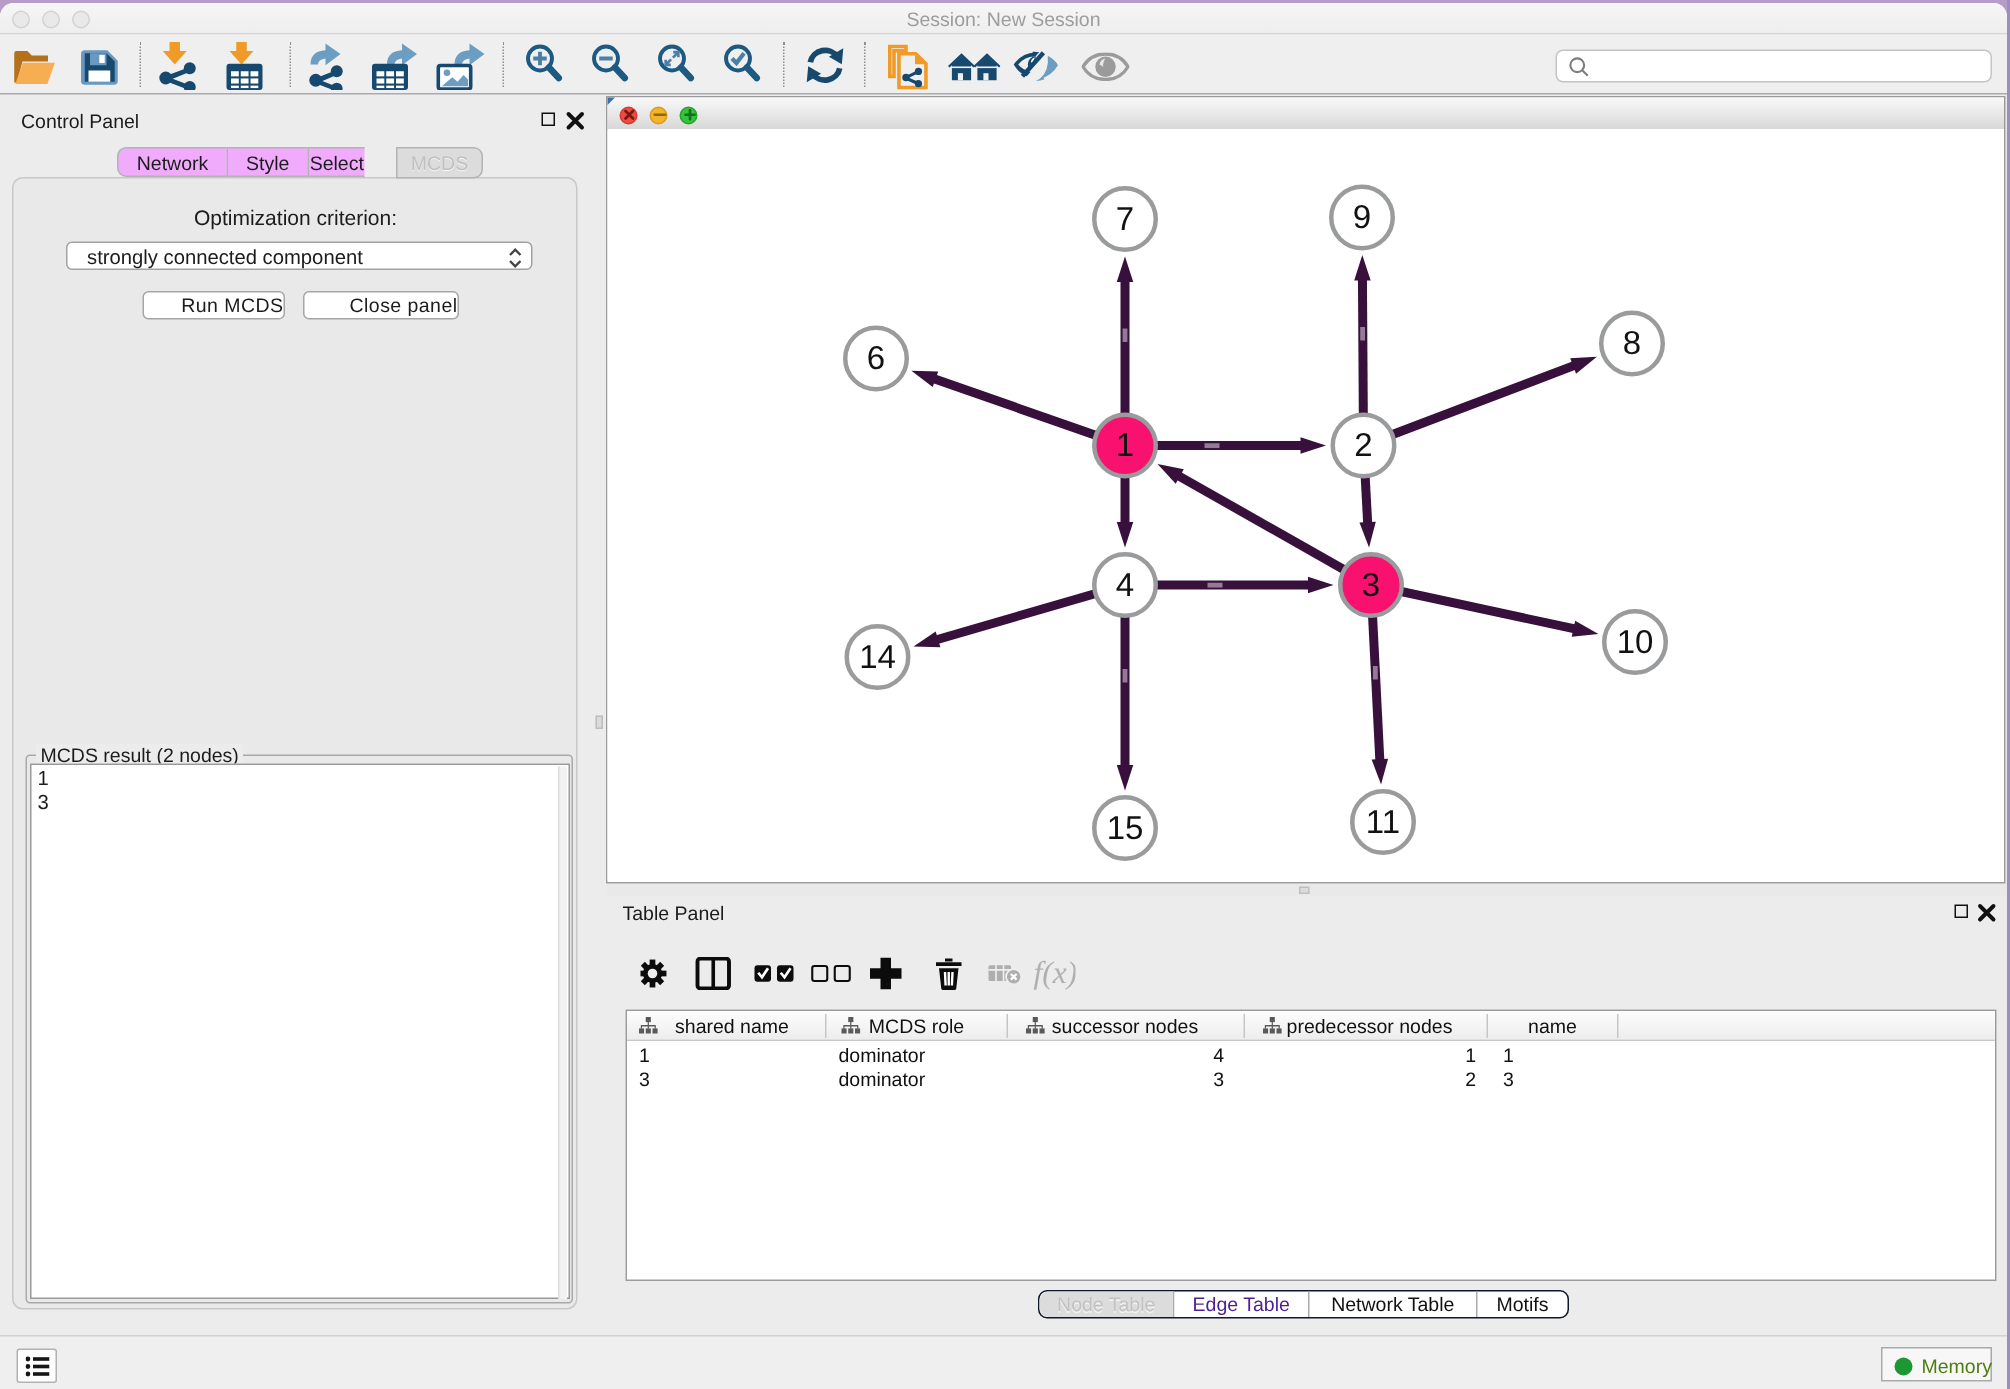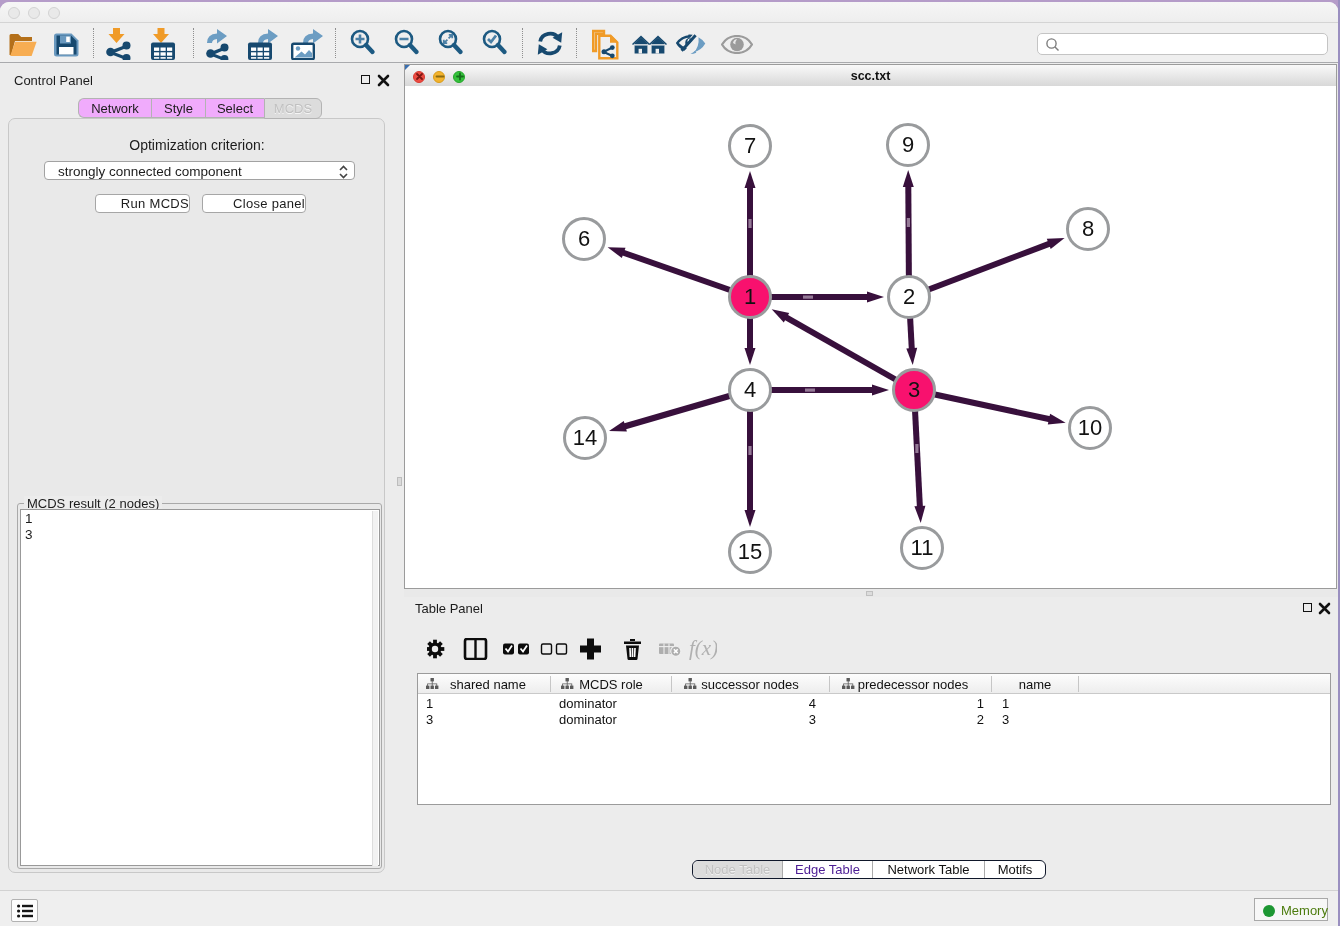--- a/index.html
+++ b/index.html
@@ -34,20 +34,21 @@
 #tpanel{position:absolute;left:0px;top:533px;width:934px;height:294px;background:#ececec}
 
 #statusbar{position:absolute;left:0;top:888px;width:1338px;height:38px;background:#efefef;border-top:1px solid #d2d2d2}
 </style></head><body>
 <div id="rightedge"></div>
 <div id="win">
   <div id="titlebar">
     <div class="tl" style="left:8px"></div>
       <div class="tl" style="left:28px"></div>
       <div class="tl" style="left:48px"></div>
+    <div id="wtitle">Session: New Session</div>
   </div>
   <div id="toolbar">
     <svg class="ticon" style="left:8px;top:8px" width="30" height="27" viewBox="0 0 30 27">
       <path d="M1.5 24 V4.5 Q1.5 3 3 3 H10.2 L13.2 6 H24 V10 H7 L3.2 24 Z" fill="#b4701a"></path>
       <path d="M2.2 25 L7.2 10.8 H28.6 L23.6 25 Z" fill="#f7ad52"></path>
     </svg>
     <svg class="ticon" style="left:53px;top:9px" width="27" height="26" viewBox="0 0 27 26">
       <path d="M1 4 Q1 1.5 3.5 1.5 H18.5 L25.5 8.5 V22 Q25.5 24.5 23 24.5 H3.5 Q1 24.5 1 22 Z" fill="#6a99bf"></path>
       <path d="M3.5 3.5 H18 L23.5 9 V22.5 H3.5 Z" fill="#17496f"></path>
       <rect x="7" y="3.5" width="11" height="8" fill="#6a99bf"></rect>
@@ -194,21 +195,21 @@
   </div>
   <div id="cpanel">
     <div class="ptitle" style="position:absolute;left:14px;top:9px">Control Panel</div>
     <div class="sqbtn" style="left:361px;top:11px"></div>
     <svg class="abs" style="left:377px;top:10px" width="13" height="13" viewBox="0 0 13 13">
         <path d="M2 2 L11 11 M11 2 L2 11" stroke="#111" stroke-width="2.6" stroke-linecap="round"></path>
       </svg>
     <div id="cpcontent"></div>
     <div class="tab" style="left:78px;width:73px;border-radius:6px 0 0 6px">Network</div>
     <div class="tab" style="left:151px;width:54px">Style</div>
-    <div class="tab" style="left:205px;width:59px">Select</div>
+    <div class="tab" style="left:205px;width:38px">Select</div>
     <div class="tab" style="left:264px;width:58px;border-right:1px solid #b3b3b3;border-radius:0 6px 6px 0;background:#dcdcdc;color:#c0c0c0;text-shadow:0 1px 0 #f5f5f5;height:21px">MCDS</div>
     <div style="position:absolute;left:44px;top:97px;width:311px;height:19px;background:#fff;border:1px solid #a2a2a2;border-radius:4px">
       <div style="position:absolute;left:13px;top:1.5px;font-size:13.5px;color:#1c1c1c">strongly connected component</div>
       <svg style="position:absolute;right:5px;top:2.5px" width="11" height="14" viewBox="0 0 11 14">
           <path d="M2 5 L5.5 1.5 L9 5" fill="none" stroke="#444" stroke-width="1.6"></path>
           <path d="M2 9 L5.5 12.5 L9 9" fill="none" stroke="#444" stroke-width="1.6"></path>
         </svg>
     </div>
     <div style="position:absolute;left:0;top:73px;width:394px;text-align:center;font-size:14px;color:#1c1c1c">Optimization criterion:</div>
     <div class="btn" style="left:95px;top:130px;width:95px">Run MCDS</div>
@@ -233,21 +234,20 @@
             <g stroke="#7c1713" stroke-width="1.8" stroke-linecap="round">
               <path d="M3 3 L8 8 M8 3 L3 8"></path>
             </g>
             <g stroke="#8a6a10" stroke-width="1.8" stroke-linecap="round">
               <path d="M22.5 5.5 L29.5 5.5"></path>
             </g>
             <g stroke="#156e1b" stroke-width="1.8" stroke-linecap="round">
               <path d="M43 5.5 L49 5.5 M46 2.5 L46 8.5"></path>
             </g>
           </svg>
-        <div style="position:absolute;top:4px;left:0;width:100%;text-align:center;font-size:12.5px;font-weight:600;color:#111">scc.txt</div>
         <div style="position:absolute;left:0;top:0;width:0;height:0;border-top:5px solid #3a6fb0;border-right:5px solid transparent"></div>
       </div>
       <div id="ncontent">
         <svg width="931" height="500" viewBox="0 0 931 500">
         <g stroke="#38103c" stroke-width="6">
         <line x1="345" y1="211" x2="345.0" y2="101.0"></line>
         <line x1="345" y1="211" x2="217.7" y2="166.5"></line>
         <line x1="345" y1="211" x2="463.0" y2="211.0"></line>
         <line x1="345" y1="211" x2="345.0" y2="263.0"></line>
         <line x1="504" y1="211" x2="503.3" y2="100.0"></line>
@@ -369,21 +369,21 @@
           <g stroke="#efefef" stroke-width="1.1">
               <line x1="0" y1="3.6" x2="15" y2="3.6"></line>
               <line x1="5" y1="0.5" x2="5" y2="11"></line>
               <line x1="10" y1="0.5" x2="10" y2="11"></line>
             </g>
           <circle cx="16.8" cy="8.2" r="5.1" stroke="#efefef" stroke-width="1.2"></circle>
           <path d="M14.9 6.3 L18.7 10.1 M18.7 6.3 L14.9 10.1" stroke="#fff" stroke-width="1.5"></path>
         </g>
         <text x="262" y="17" font-family="Liberation Serif, serif" font-style="italic" font-size="21" fill="#b0b0b0">f(x)</text>
       </svg>
-      <div style="position:absolute;left:13px;top:76px;width:914px;height:132px;background:#fff;border:1px solid #9b9b9b">
+      <div style="position:absolute;left:13px;top:76px;width:914px;height:181px;background:#fff;border:1px solid #9b9b9b">
         <div style="position:absolute;left:0;top:0;width:912px;height:20px;background:linear-gradient(#fdfdfd,#ededed);border-bottom:1px solid #c9c9c9"></div>
         <svg class="abs" style="left:0;top:0" width="912" height="20" viewBox="0 0 912 20">
           <g stroke="#c6c6c6" stroke-width="1">
               <line x1="132.5" y1="2" x2="132.5" y2="18"></line>
               <line x1="253.5" y1="2" x2="253.5" y2="18"></line>
               <line x1="411.5" y1="2" x2="411.5" y2="18"></line>
               <line x1="573.5" y1="2" x2="573.5" y2="18"></line>
               <line x1="660.5" y1="2" x2="660.5" y2="18"></line>
             </g>
           <g fill="#5a5a5a">

